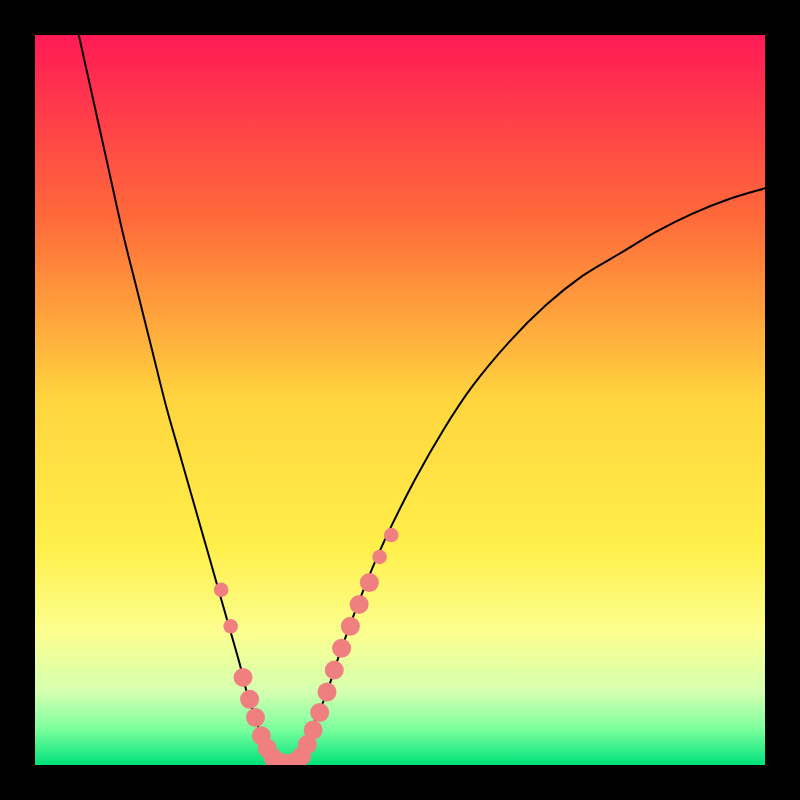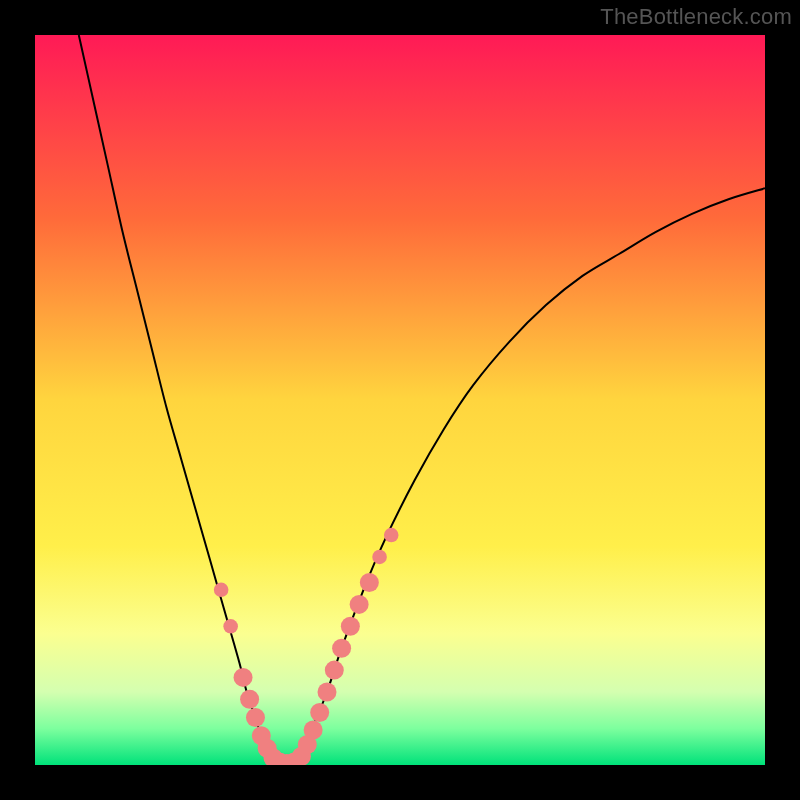--- a/index.html
+++ b/index.html
@@ -37,21 +37,20 @@
     position: absolute;
     inset: 0;
     width: 100%;
     height: 100%;
   }
 </style>
 </head>
 <body>
 
 <div class="outer">
-  <div class="watermark">TheBottleneck.com</div>
   <div class="plot-area">
     <svg class="gradient" viewBox="0 0 100 100" preserveAspectRatio="none">
       <defs>
         <linearGradient id="bg" x1="0" y1="0" x2="0" y2="1">
             <stop offset="0%" stop-color="#ff1a56"></stop>
             <stop offset="25%" stop-color="#ff6a3a"></stop>
             <stop offset="50%" stop-color="#ffd53e"></stop>
             <stop offset="70%" stop-color="#ffef4a"></stop>
             <stop offset="82%" stop-color="#fbff90"></stop>
             <stop offset="90%" stop-color="#d4ffb0"></stop>

